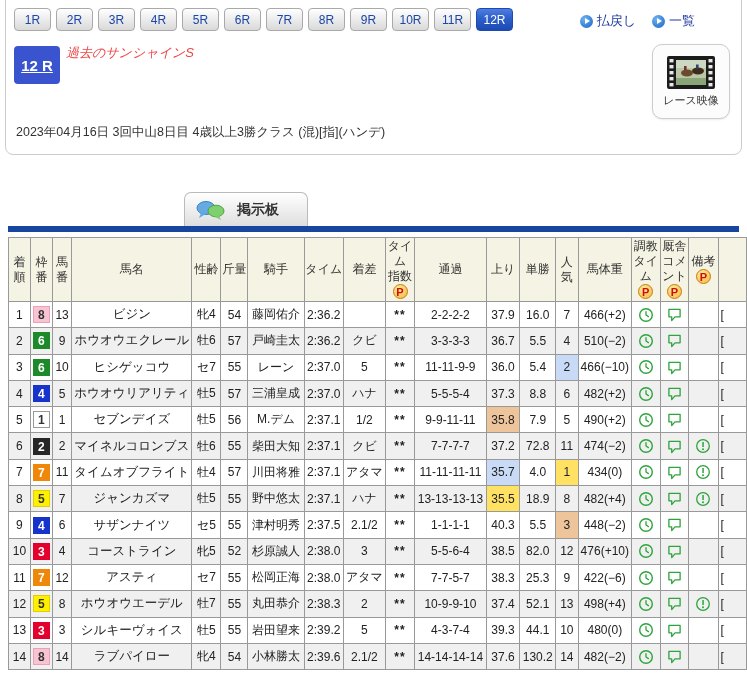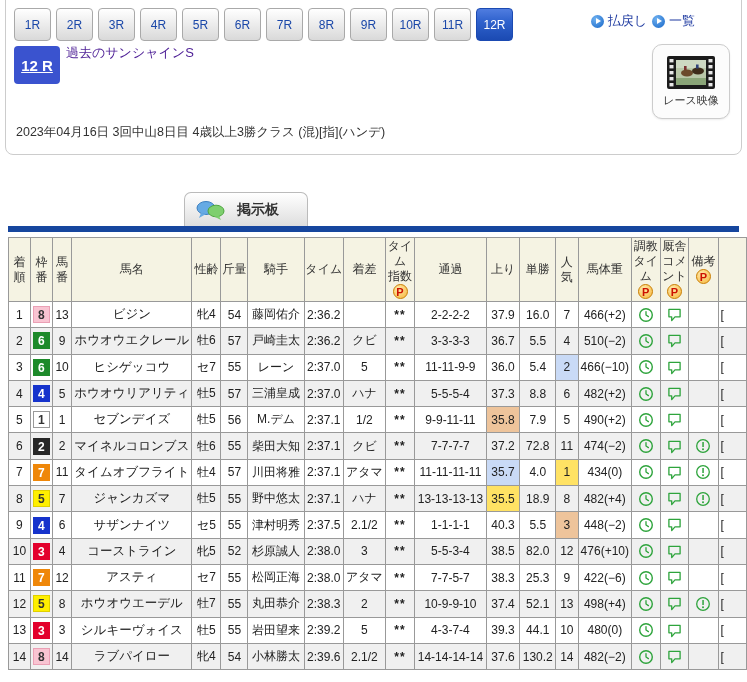--- a/index.html
+++ b/index.html
@@ -5,42 +5,42 @@
   * { margin:0; padding:0; box-sizing:border-box; }
   html,body { background:#fff; }
   body { font-family:"Liberation Sans","DejaVu Sans",sans-serif; }
   .page { position:relative; width:747px; height:682px; overflow:hidden; background:#fff; }
 
   
   .top-box { position:absolute; left:5px; top:-12px; width:737px; height:167px;
              border:1px solid #ccc; border-radius:8px; background:#fff; }
 
   .race-tabs { position:absolute; left:14px; top:8px; display:flex; gap:5px; }
-  .rtab { width:37px; height:33px; border:1px solid #a9a9a9; border-radius:4px;
+  .rtab { width:37px; height:23px; border:1px solid #a9a9a9; border-radius:4px;
           background:linear-gradient(#ffffff,#d9d9d9); color:#1a47a8; font-size:12px;
           display:flex; align-items:center; justify-content:center; cursor:pointer; }
   .rtab.selected { background:linear-gradient(#507de0 0%,#2f62cd 40%,#1b4ab2 100%);
                    color:#fff; border-color:#1b4ab2; }
 
-  .top-links { position:absolute; right:52px; top:12px; display:flex; gap:5px;
+  .top-links { position:absolute; right:52px; top:12px; display:flex; gap:16px;
                font-size:13px; color:#1e3aa0;align-items:flex-end; }
   .top-link { display:flex; align-items:center; gap:4px; cursor:pointer; }
   .circle-arrow { width:13px; height:13px; border-radius:50%;
                   background:radial-gradient(circle at 35% 30%, #6fb1f0, #1565c8);
                   display:inline-flex; align-items:center; justify-content:center; }
   .circle-arrow i { display:block; width:0; height:0; border-left:5px solid #fff;
                     border-top:3px solid transparent; border-bottom:3px solid transparent; margin-left:2px; }
 
   .race-badge { position:absolute; left:14px; top:46px; width:46px; height:38px;
                 background:#3a53cf; color:#fff; border-radius:4px; font-size:15px;
                 font-weight:bold; display:flex; align-items:center; justify-content:center;text-decoration:underline; }
   .race-head { position:absolute; left:66px; top:40px; }
   .race-title { font-size:21px; font-weight:bold; color:#333; letter-spacing:1px; }
   .race-cond { font-size:13px; font-weight:bold; color:#1e7a1e; margin-top:4px; }
-  .race-history { font-size:13px; color:#4c1d95; margin-top:4px; cursor:pointer; }
+  .race-history { font-size:13px; color:#ef4444; margin-top:4px; cursor:pointer;font-style:italic; }
   .race-date { position:absolute; left:16px; top:124px; font-size:12.5px; color:#333; }
 
   .video-btn { position:absolute; left:652px; top:44px; width:78px; height:75px;
                border:1px solid #ccc; border-radius:10px; background:#fcfcfc;
                display:flex; flex-direction:column; align-items:center; justify-content:center;
                gap:4px; cursor:pointer; box-shadow:0 1px 2px rgba(0,0,0,.08); }
   .video-label { font-size:11px; color:#333; }
 
   
   .tab-active { position:absolute; left:8px; top:190px; width:172px; height:36px;
@@ -466,21 +466,21 @@
           <td class="cell-rank">10</td>
           <td class="cell-waku"><span class="waku-box" style="background: rgb(227, 0, 44); color: rgb(255, 255, 255); border: 1px solid rgb(227, 0, 44);">3</span></td>
           <td class="cell-umaban">4</td>
           <td class="cell-name">コーストライン</td>
           <td class="cell-sexage">牝5</td>
           <td class="cell-weight">52</td>
           <td class="cell-jockey">杉原誠人</td>
           <td class="cell-time">2:38.0</td>
           <td class="cell-margin">3</td>
           <td class="cell-index">**</td>
-          <td class="cell-passing">5-5-3-4</td>
+          <td class="cell-passing">5-5-6-4</td>
           <td class="cell-agari">38.5</td>
           <td class="cell-odds">82.0</td>
           <td class="cell-ninki">12</td>
           <td class="cell-horse_weight">476(+10)</td>
           <td class="cell-training"><svg class="cell-icon" width="16" height="16" viewBox="0 0 16 16">
               <circle cx="8" cy="8" r="6.3" fill="none" stroke="#2ea43c" stroke-width="1.4"></circle>
               <path d="M8 4.6 V8 L10.4 9.6" fill="none" stroke="#2ea43c" stroke-width="1.3" stroke-linecap="round"></path>
             </svg></td>
           <td class="cell-comment"><svg class="cell-icon" width="15" height="14" viewBox="0 0 16 15">
               <path d="M2 1.5 h12 v8 H8.5 L5 13.5 v-4 H2 Z" fill="none" stroke="#2ea43c" stroke-width="1.4" stroke-linejoin="round"></path>

